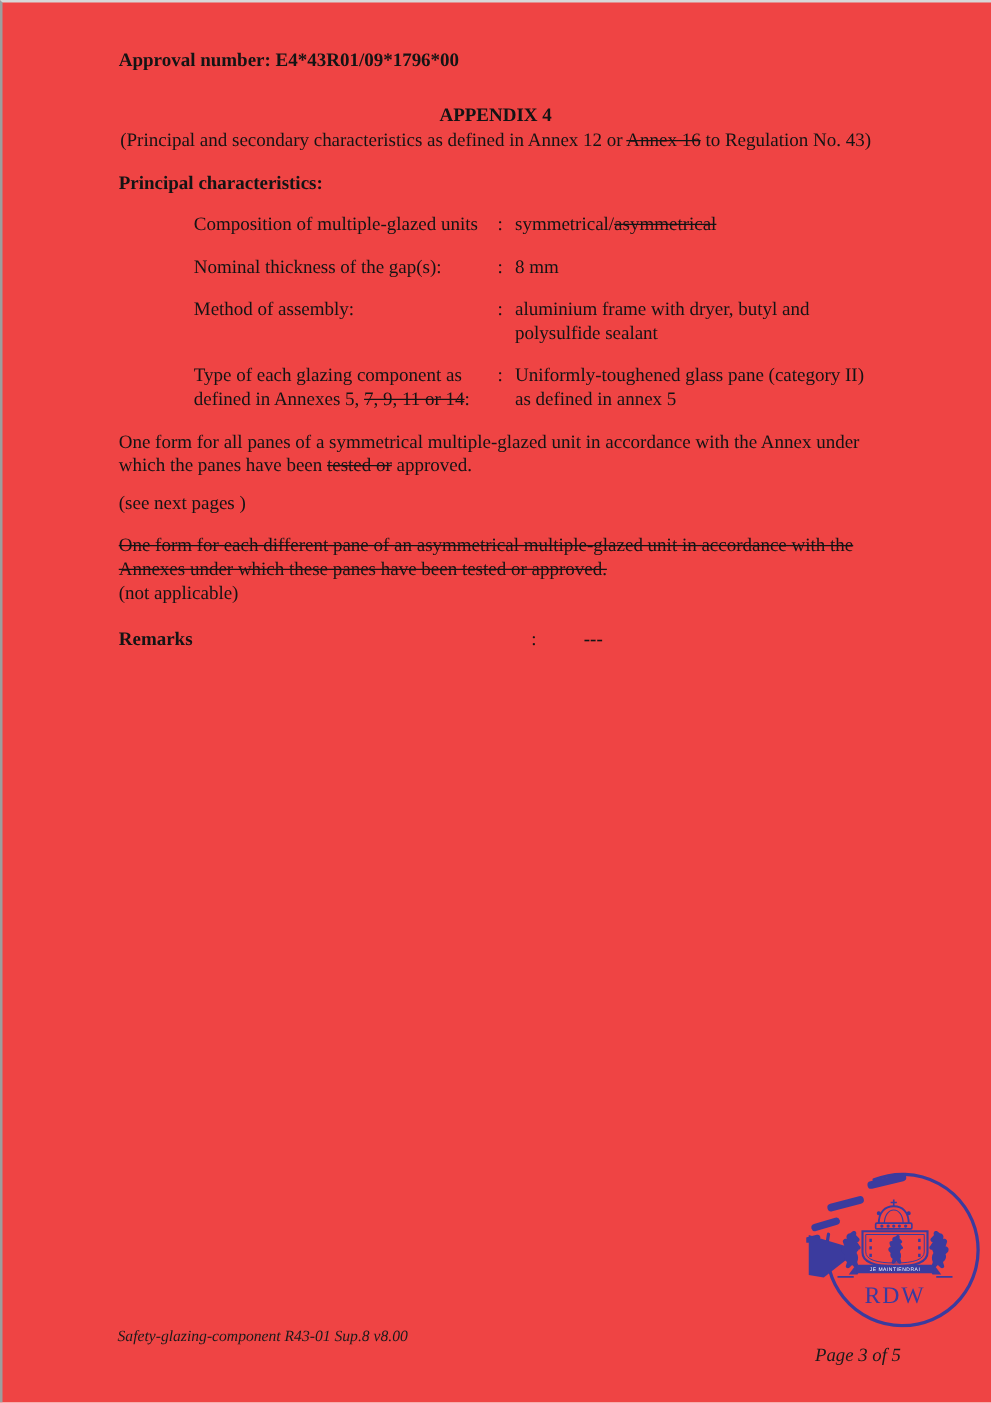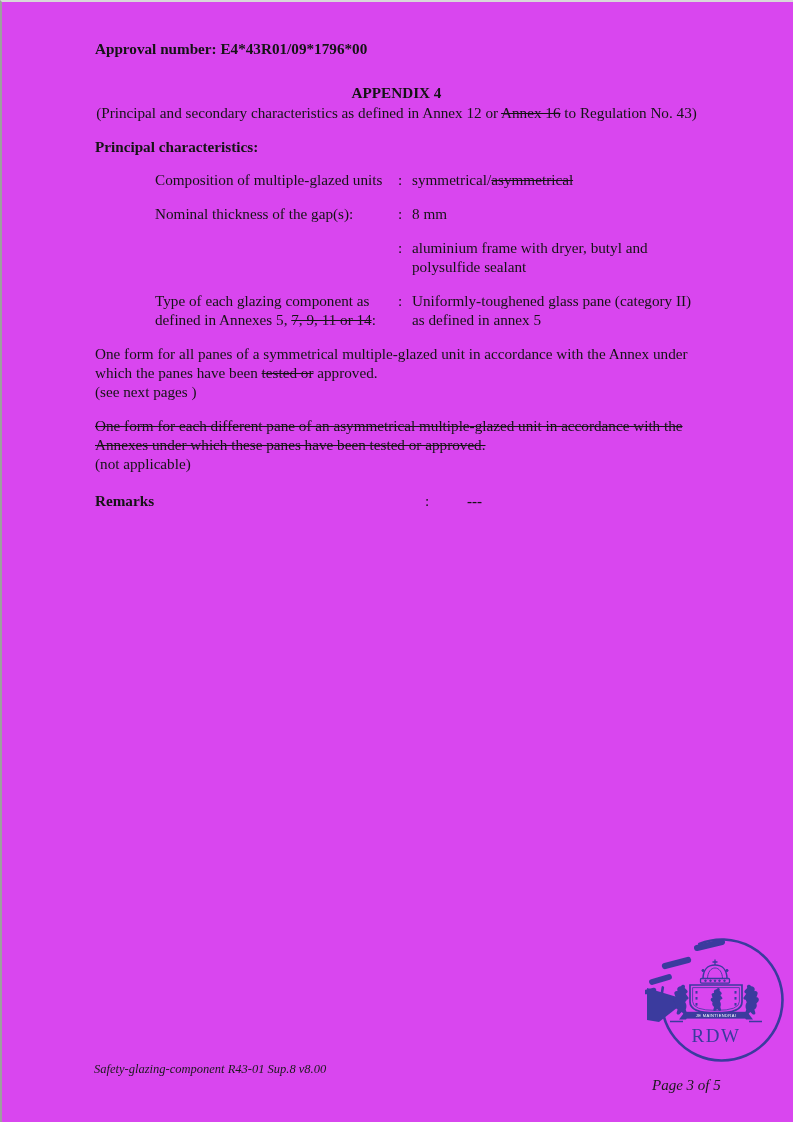--- a/index.html
+++ b/index.html
@@ -1,20 +1,20 @@
 <!DOCTYPE html>
 <html><head>
 <meta charset="utf-8">
 <style>
   html,body{margin:0;padding:0;background:#ffffff;}
   .page{
     position:relative;
     width:793px;height:1122px;
     box-sizing:border-box;
-    background:#d946ef;
+    background:#ef4444;
     border-left:2px solid #9e9e9e;
     border-top:2px solid #d8d8d8;
     font-family:"Liberation Serif", serif;
     font-size:15.2px;
     line-height:19px;
     color:#141414;
     overflow:hidden;
   }
   .content{padding:37px 95px 0 93px;}
   .b{font-weight:bold;}
@@ -28,21 +28,21 @@
   .def-table{margin-top:14px;}
   .def-row{
     display:grid;
     grid-template-columns:60px 243px 14px 1fr;
     margin-bottom:15px;
   }
   .def-row .indent{grid-column:1;}
   .def-row .label{grid-column:2;padding-right:6px;}
   .def-row .colon{grid-column:3;}
   .def-row .value{grid-column:4;}
-  .para{margin:13px 0 0 0;}
+  .para{margin:13px 0 11px 0;}
   .para-note{margin:0;}
   .para-struck{margin:15px 0 0 0;}
   .remarks-row{
     display:grid;
     grid-template-columns:302px 14px 1fr;
     margin-top:18px;
     gap:28px;
   }
   .remarks-row .label{grid-column:1;font-weight:bold;}
   .remarks-row .colon{grid-column:2;}
@@ -79,20 +79,21 @@
 
       <div class="def-row">
         <span class="indent"></span>
         <span class="label"><span>Nominal thickness of the gap(s):</span><span class="strike"></span><span></span></span>
         <span class="colon">:</span>
         <span class="value"><span>8 mm</span><span class="strike"></span><span></span></span>
       </div>
 
       <div class="def-row">
         <span class="indent"></span>
+        <span class="label"><span>Method of assembly:</span><span class="strike"></span><span></span></span>
         <span class="colon">:</span>
         <span class="value"><span>aluminium frame with dryer, butyl and polysulfide sealant</span><span class="strike"></span><span></span></span>
       </div>
 
       <div class="def-row">
         <span class="indent"></span>
         <span class="label"><span>Type of each glazing component as defined in Annexes 5, </span><span class="strike">7, 9, 11 or 14</span><span>:</span></span>
         <span class="colon">:</span>
         <span class="value"><span>Uniformly-toughened glass pane (category II) as defined in annex 5</span><span class="strike"></span><span></span></span>
       </div>

